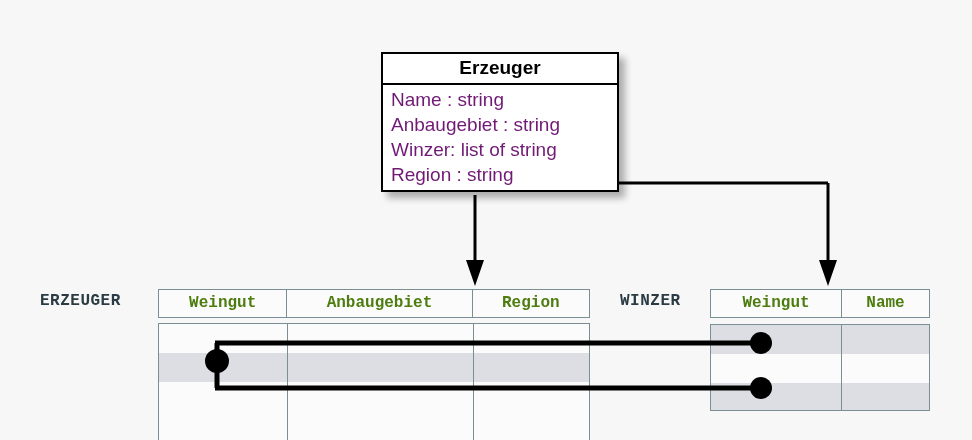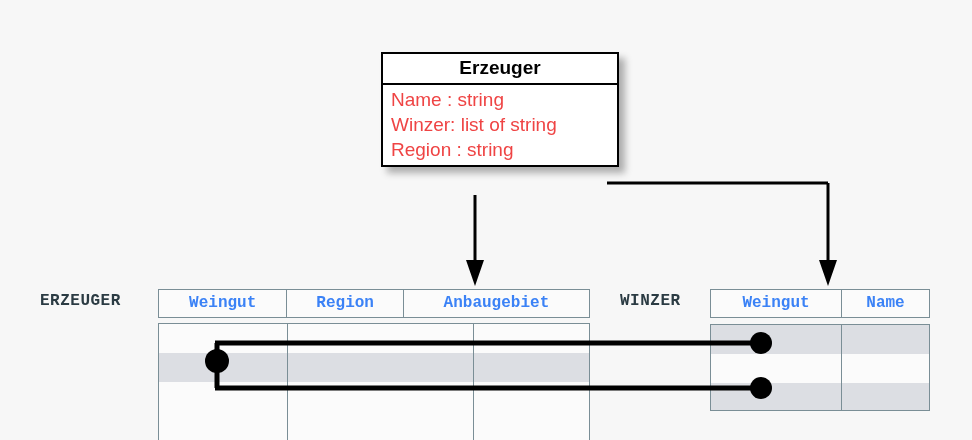--- a/index.html
+++ b/index.html
@@ -42,21 +42,21 @@
     border-bottom: 2px solid #000;
     font-family: "Liberation Sans", sans-serif;
   }
   .uml-attrs {
     padding: 2px 0 3px 0;
   }
   .uml-attr {
     font-size: 19px;
     line-height: 25px;
     padding-left: 8px;
-    color: #ef4444;
+    color: #701a75;
     white-space: nowrap;
     font-family: "Liberation Sans", sans-serif;
   }
 
   
   .tbl-label {
     position: absolute;
     font-family: "Liberation Mono", "DejaVu Sans Mono", monospace;
     font-weight: bold;
     font-size: 16px;
@@ -69,21 +69,21 @@
     box-sizing: border-box;
     display: flex;
     background: #fbfbfb;
     border: 1px solid #7a8e96;
   }
   .tbl-head .th {
     box-sizing: border-box;
     font-family: "Liberation Mono", "DejaVu Sans Mono", monospace;
     font-weight: bold;
     font-size: 16px;
-    color: #3b82f6;
+    color: #4d7c0f;
     text-align: center;
     line-height: 26px;
     border-right: 1px solid #7a8e96;
     overflow: hidden;
     white-space: nowrap;
   }
   .tbl-head .th:last-child { border-right: none; }
 
   .tbl-body {
     position: absolute;
@@ -128,31 +128,32 @@
 
     <line x1="607" y1="143" x2="828" y2="143" stroke="#000" stroke-width="3"></line>
     <line x1="828" y1="143" x2="828" y2="228" stroke="#000" stroke-width="3"></line>
     <polygon points="828,246 819,220 837,220" fill="#000"></polygon>
   </svg>
 
   <div class="uml-box">
     <div class="uml-title">Erzeuger</div>
     <div class="uml-attrs">
       <div class="uml-attr">Name : string</div>
+      <div class="uml-attr">Anbaugebiet : string</div>
       <div class="uml-attr">Winzer: list of string</div>
       <div class="uml-attr">Region : string</div>
     </div>
   </div>
 
   <div class="tbl-label" style="left:40px; top:252px;">ERZEUGER</div>
 
   <div class="tbl-head" style="left:158px; top:249px; width:432px; height:29px;">
     <div class="th" style="width:129px;">Weingut</div>
+    <div class="th" style="width:186px;">Anbaugebiet</div>
     <div class="th" style="width:117px;">Region</div>
-    <div class="th" style="width:186px;">Anbaugebiet</div>
   </div>
 
   <div class="tbl-body" style="left:158px; top:283px; width:432px; height:118px;">
     <div class="row" style="height:29px;">
       <div class="cell" style="width:129px;"></div>
       <div class="cell" style="width:186px;"></div>
       <div class="cell" style="width:115px;"></div>
     </div>
     <div class="row hl" style="height:29px;">
       <div class="cell" style="width:129px;"></div>

